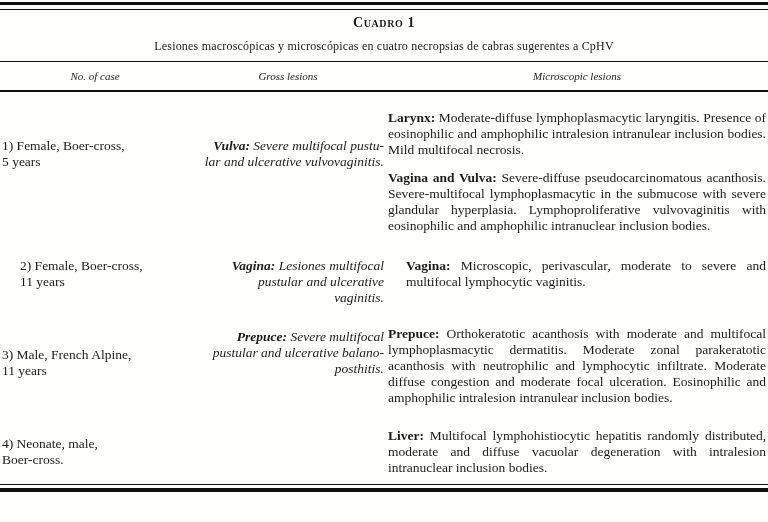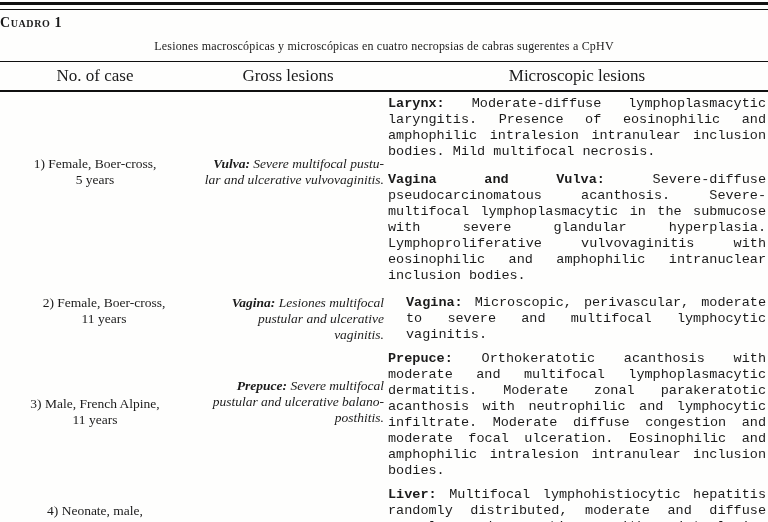--- a/index.html
+++ b/index.html
@@ -7,50 +7,49 @@
     width:768px;height:522px;overflow:hidden;
     background:#ffffff;
     font-family:"Liberation Serif", serif;
     color:#1b1b1b;
   }
   .sheet{position:relative;width:768px;height:522px;background:#fefefd;}
   .rule{background:#101010;}
   .rule-top-thick{height:3px;margin-top:2px;}
   .rule-top-thin{height:1px;margin-top:4px;}
   .table-label{
-    margin-top:5px;
+    margin-top:5px;text-align:center;
     font-variant:small-caps;font-weight:bold;
     font-size:14px;line-height:16px;letter-spacing:0.6px;
   }
   .caption{
     text-align:center;font-size:12px;line-height:17px;letter-spacing:0.2px;
   }
   .caption-es{margin-top:7px;}
   .caption-en{margin-top:11px;}
   table.lesions{
     width:768px;margin-top:6px;border-collapse:collapse;table-layout:fixed;
   }
   table.lesions th{
     border-top:1px solid #101010;
     border-bottom:2px solid #101010;
-    font-weight:normal;
-    font-size:17px;line-height:16px;
+    font-style:italic;font-weight:normal;
+    font-size:11px;line-height:16px;
     padding:6px 2px;text-align:center;
   }
   table.lesions td{
     vertical-align:middle;
     font-size:13.5px;line-height:16px;
     padding:4px 2px;
   }
-  td.case{text-align:center;}
+  td.case{text-align:left;}
   td.gross{text-align:right;font-style:italic;}
   td.micro{
     text-align:justify;
     padding:8px 12px 8px 6px;
-    font-family:Liberation Mono, monospace;
   }
   td.micro p{margin:0 0 12px 0;}
   td.micro p:last-child{margin-bottom:0;}
   .lead{font-weight:bold;}
   tr.r1{height:160px;}
   tr.r2{height:56px;}
   tr.r3{height:112px;}
   tr.r4{height:60px;margin-left:15px;}
   tr.r1 td.case, tr.r1 td.gross{padding-bottom:40px;}
   tr.r2 td{vertical-align:top;padding-top:7px;padding-left:20px;}

